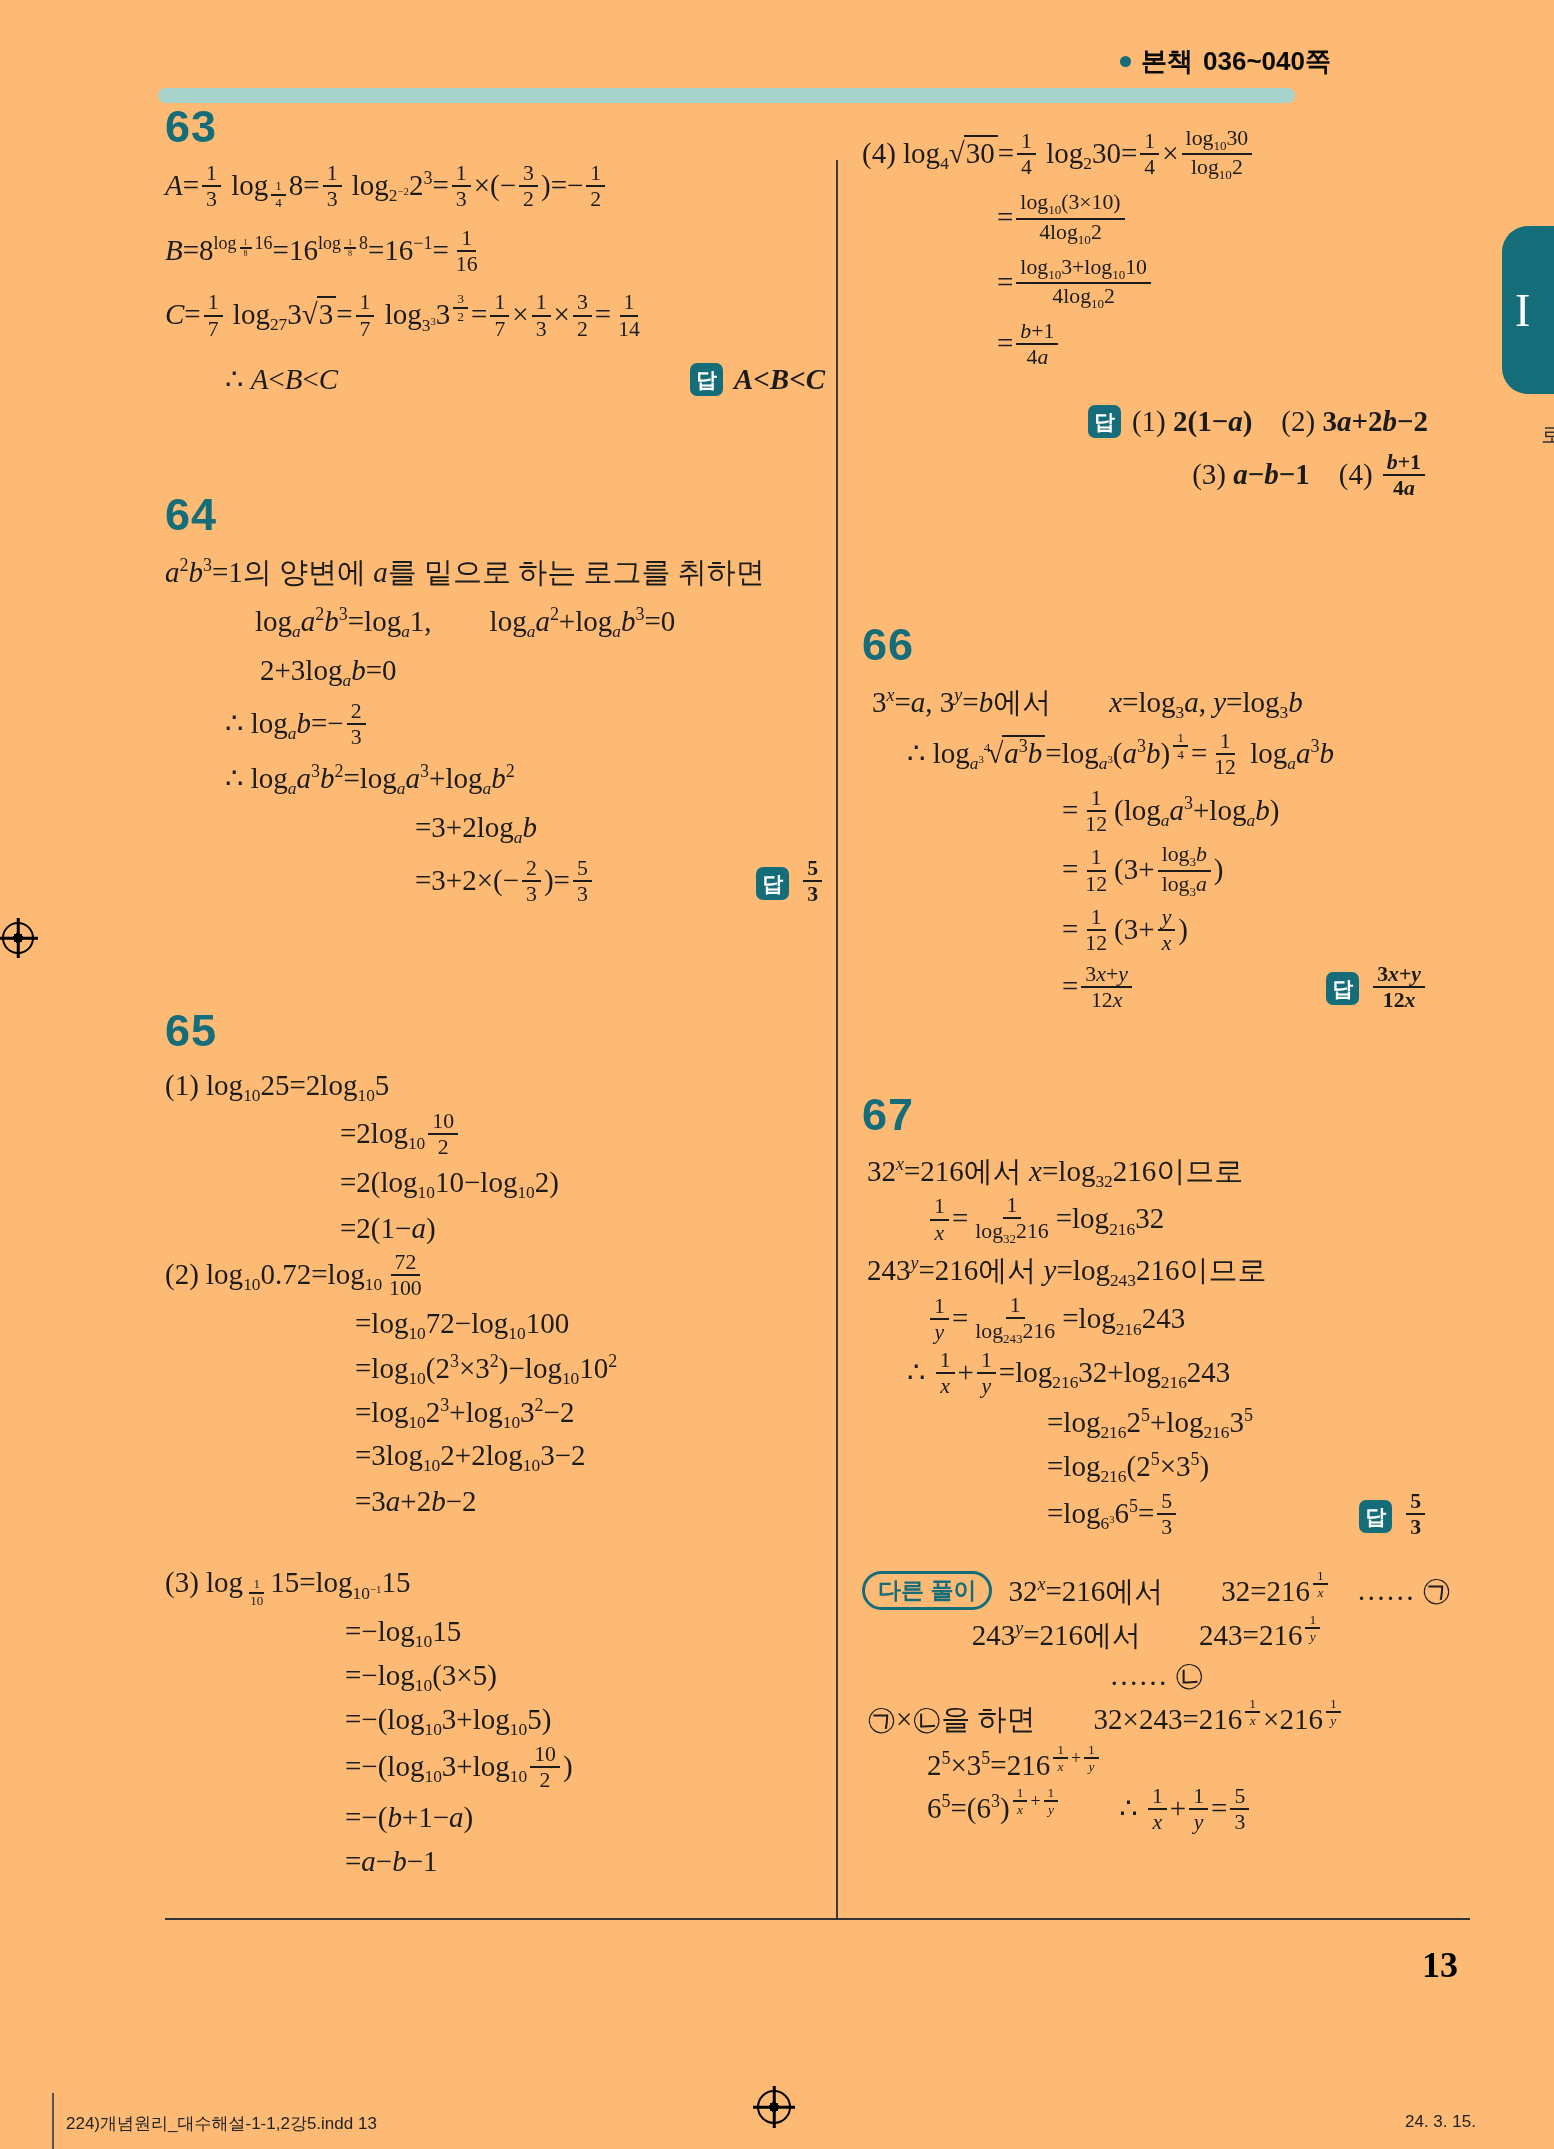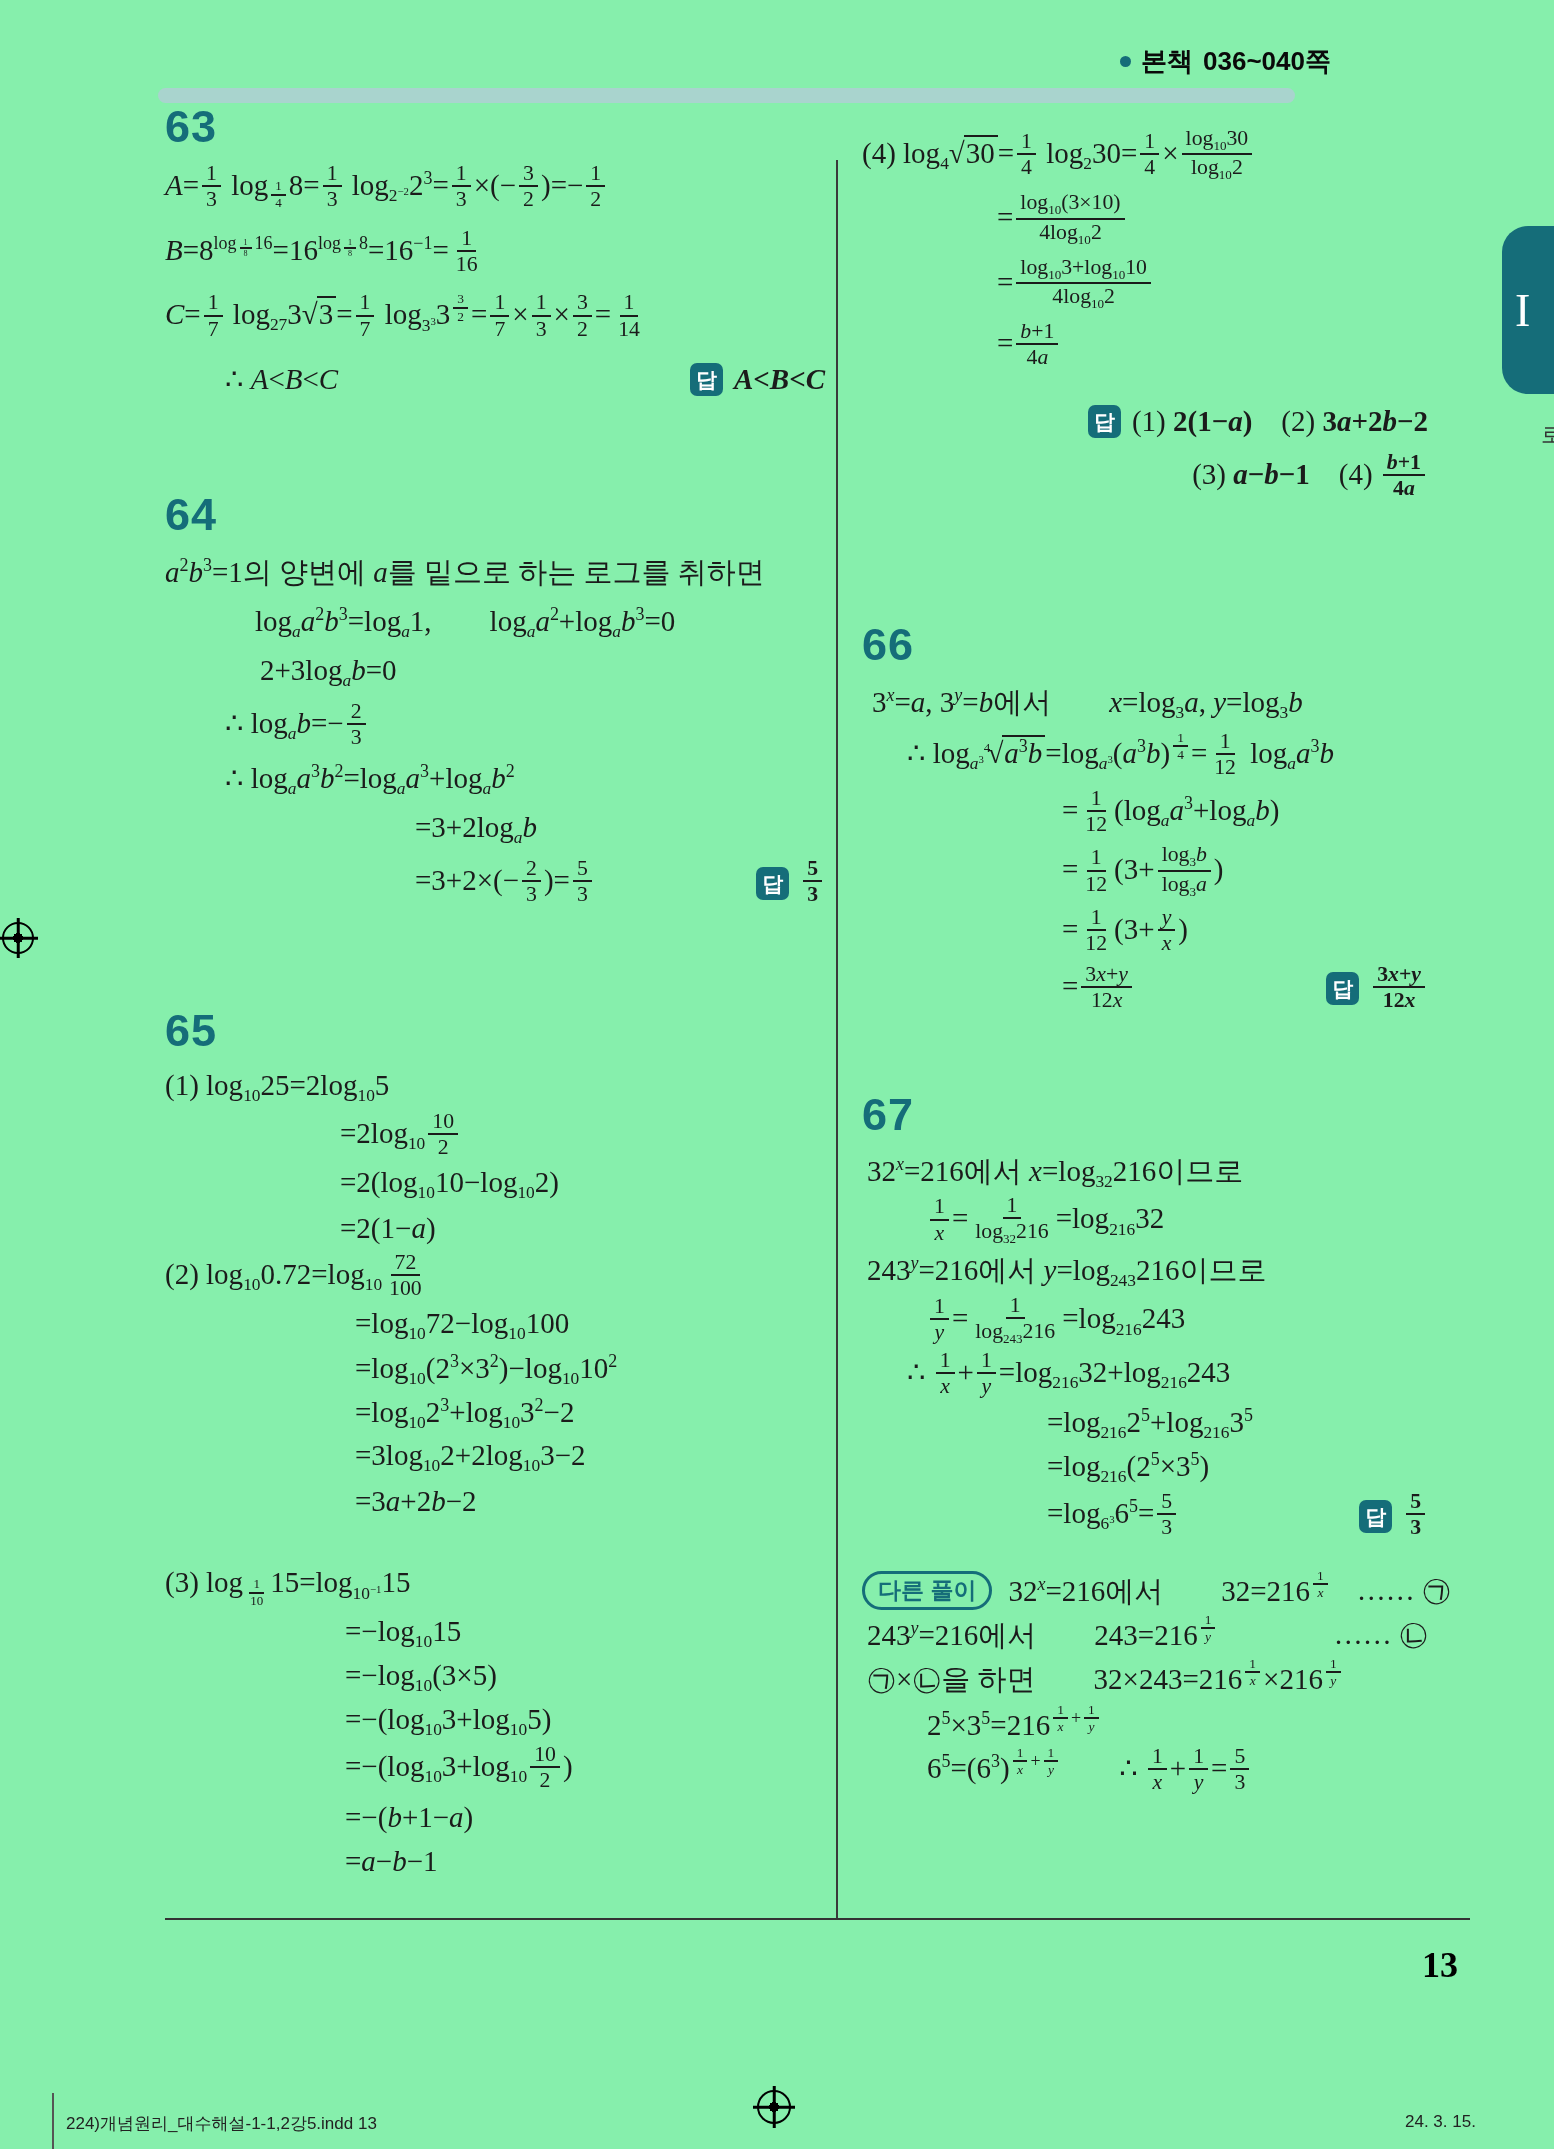--- a/index.html
+++ b/index.html
@@ -1,18 +1,18 @@
 <!DOCTYPE html>
 <html style="--accent: #156d79;"><head>
 <meta charset="utf-8">
 <style>
   :root{ --accent:#156d79; --ink:#1b1b1b; }
   html,body{margin:0;padding:0;}
   body{background:#e8e8e8;}
-  .page{position:relative;width:1554px;height:2149px;background:#86efac;overflow:hidden;
+  .page{position:relative;width:1554px;height:2149px;background:#fdba74;overflow:hidden;
         font-family:"Liberation Serif","DejaVu Serif",serif;color:var(--ink);}
 
   
   .header-bar{position:absolute;left:158px;top:88px;width:1137px;height:15px;
               border-radius:8px;}
   .header-note{position:absolute;top:44px;left:1120px;font:bold 26px "Liberation Sans","DejaVu Sans",sans-serif;
                color:#0a0a0a;display:flex;align-items:center;gap:10px;white-space:nowrap;}
   .dot{width:11px;height:11px;border-radius:50%;background:var(--accent);display:inline-block;}
 
   
@@ -443,21 +443,21 @@
         <span class="altbadge">다른 풀이</span>
         <span class="txt">32<span class="sup"><i>x</i></span>=216에서  32=216<span class="sup"><span class="frac">
               <span class="fnum">1</span>
               <span class="fden"><i>x</i></span>
             </span></span></span>
         <span class="spacer"></span>
         <span class="ansgrp">
           <span class="ansval">…… ㉠</span>
         </span>
       </div>
-      <div class="ml" style="padding-left: 5px;">
+      <div class="ml" style="padding-left: 5px; flex-direction: column;">
         <span class="txt">243<span class="sup"><i>y</i></span>=216에서  243=216<span class="sup"><span class="frac">
               <span class="fnum">1</span>
               <span class="fden"><i>y</i></span>
             </span></span></span>
         <span class="spacer"></span>
         <span class="ansgrp">
           <span class="ansval">…… ㉡</span>
         </span>
       </div>
       <div class="ml" style="padding-left: 5px;">

